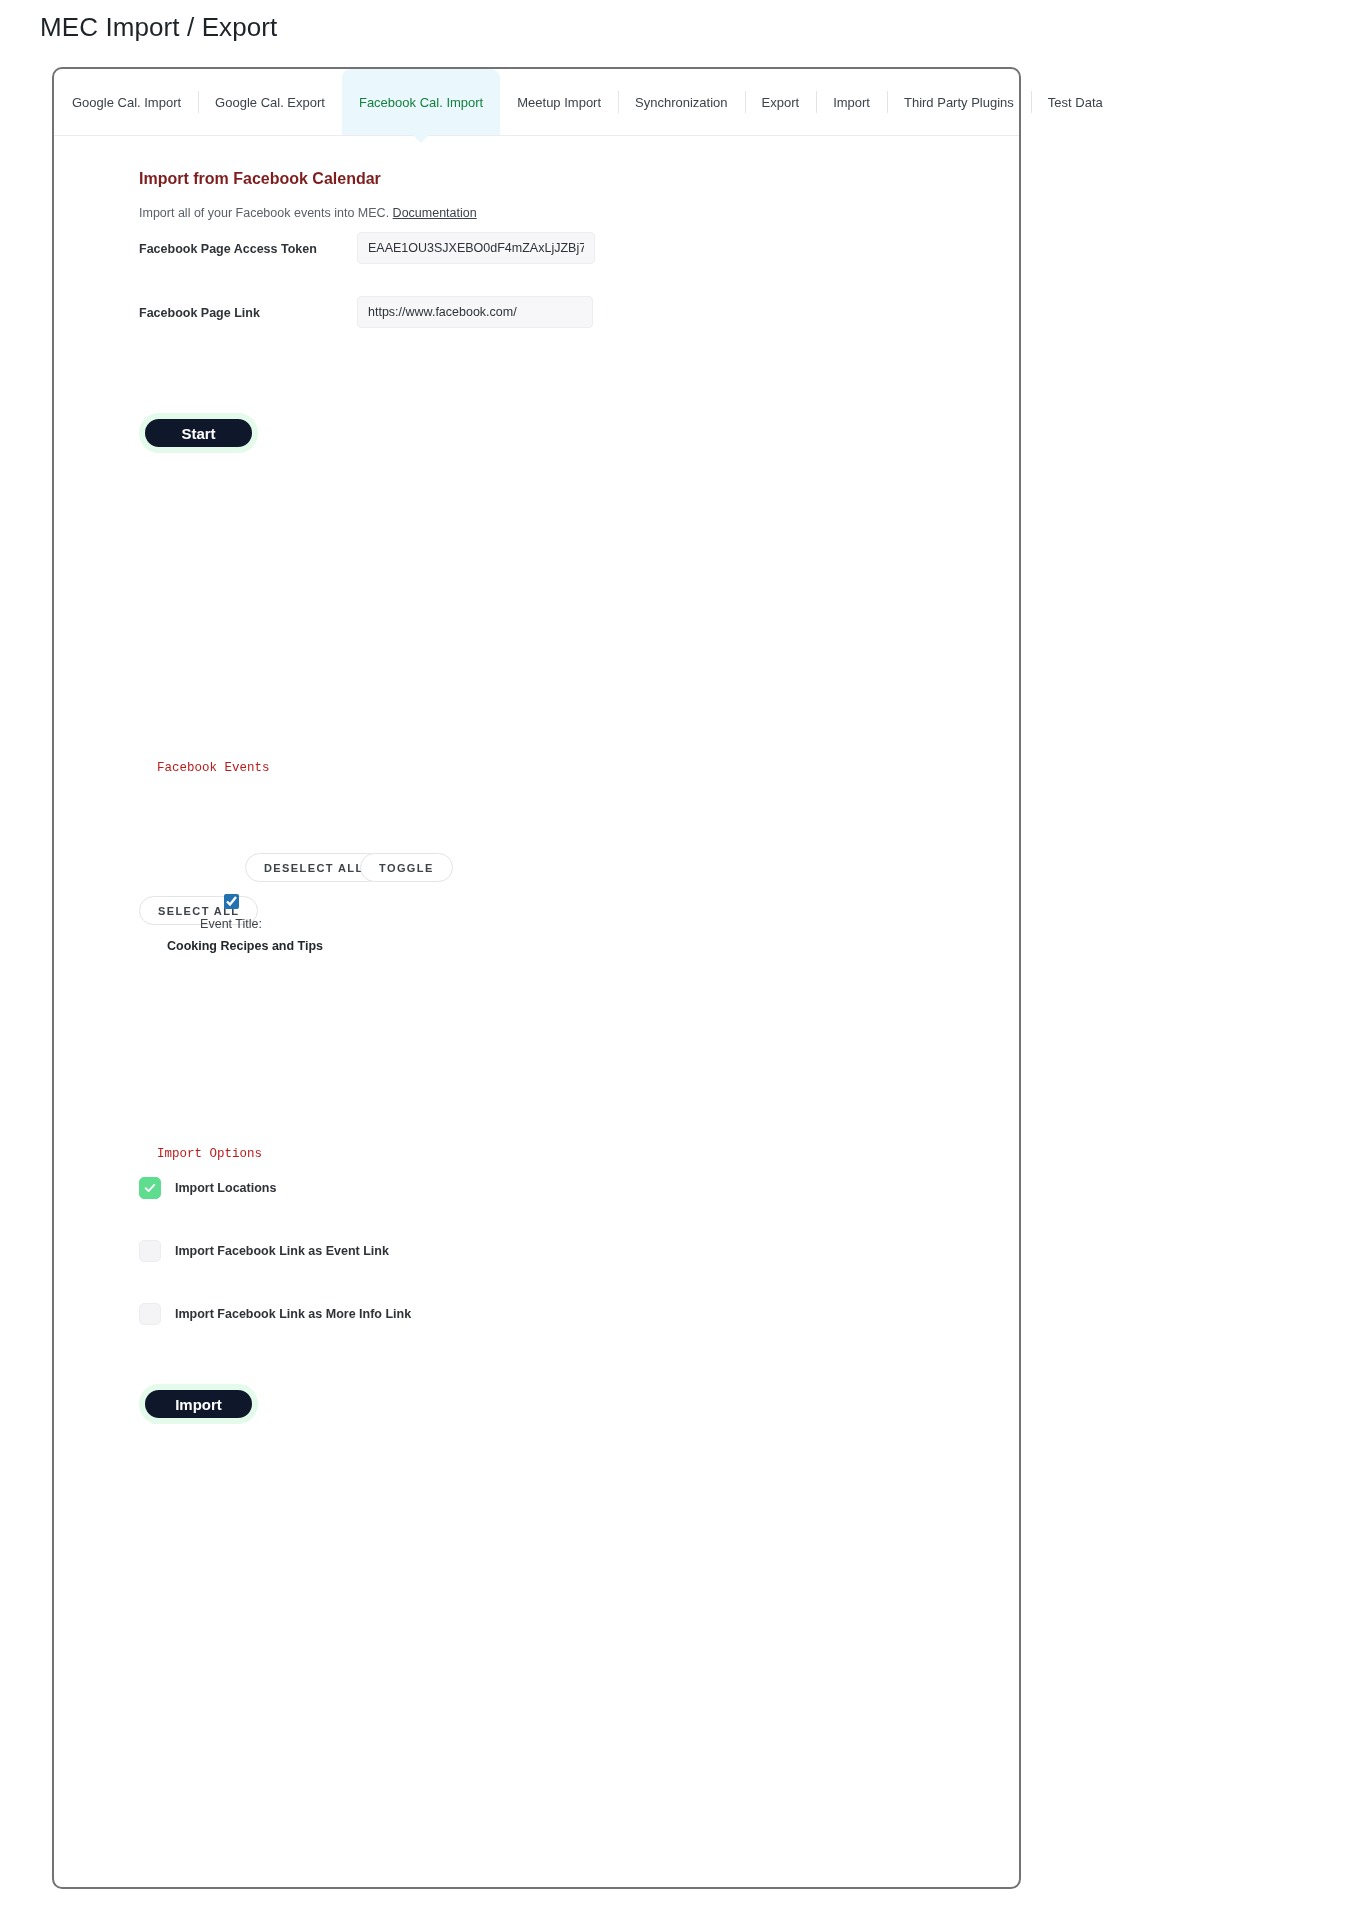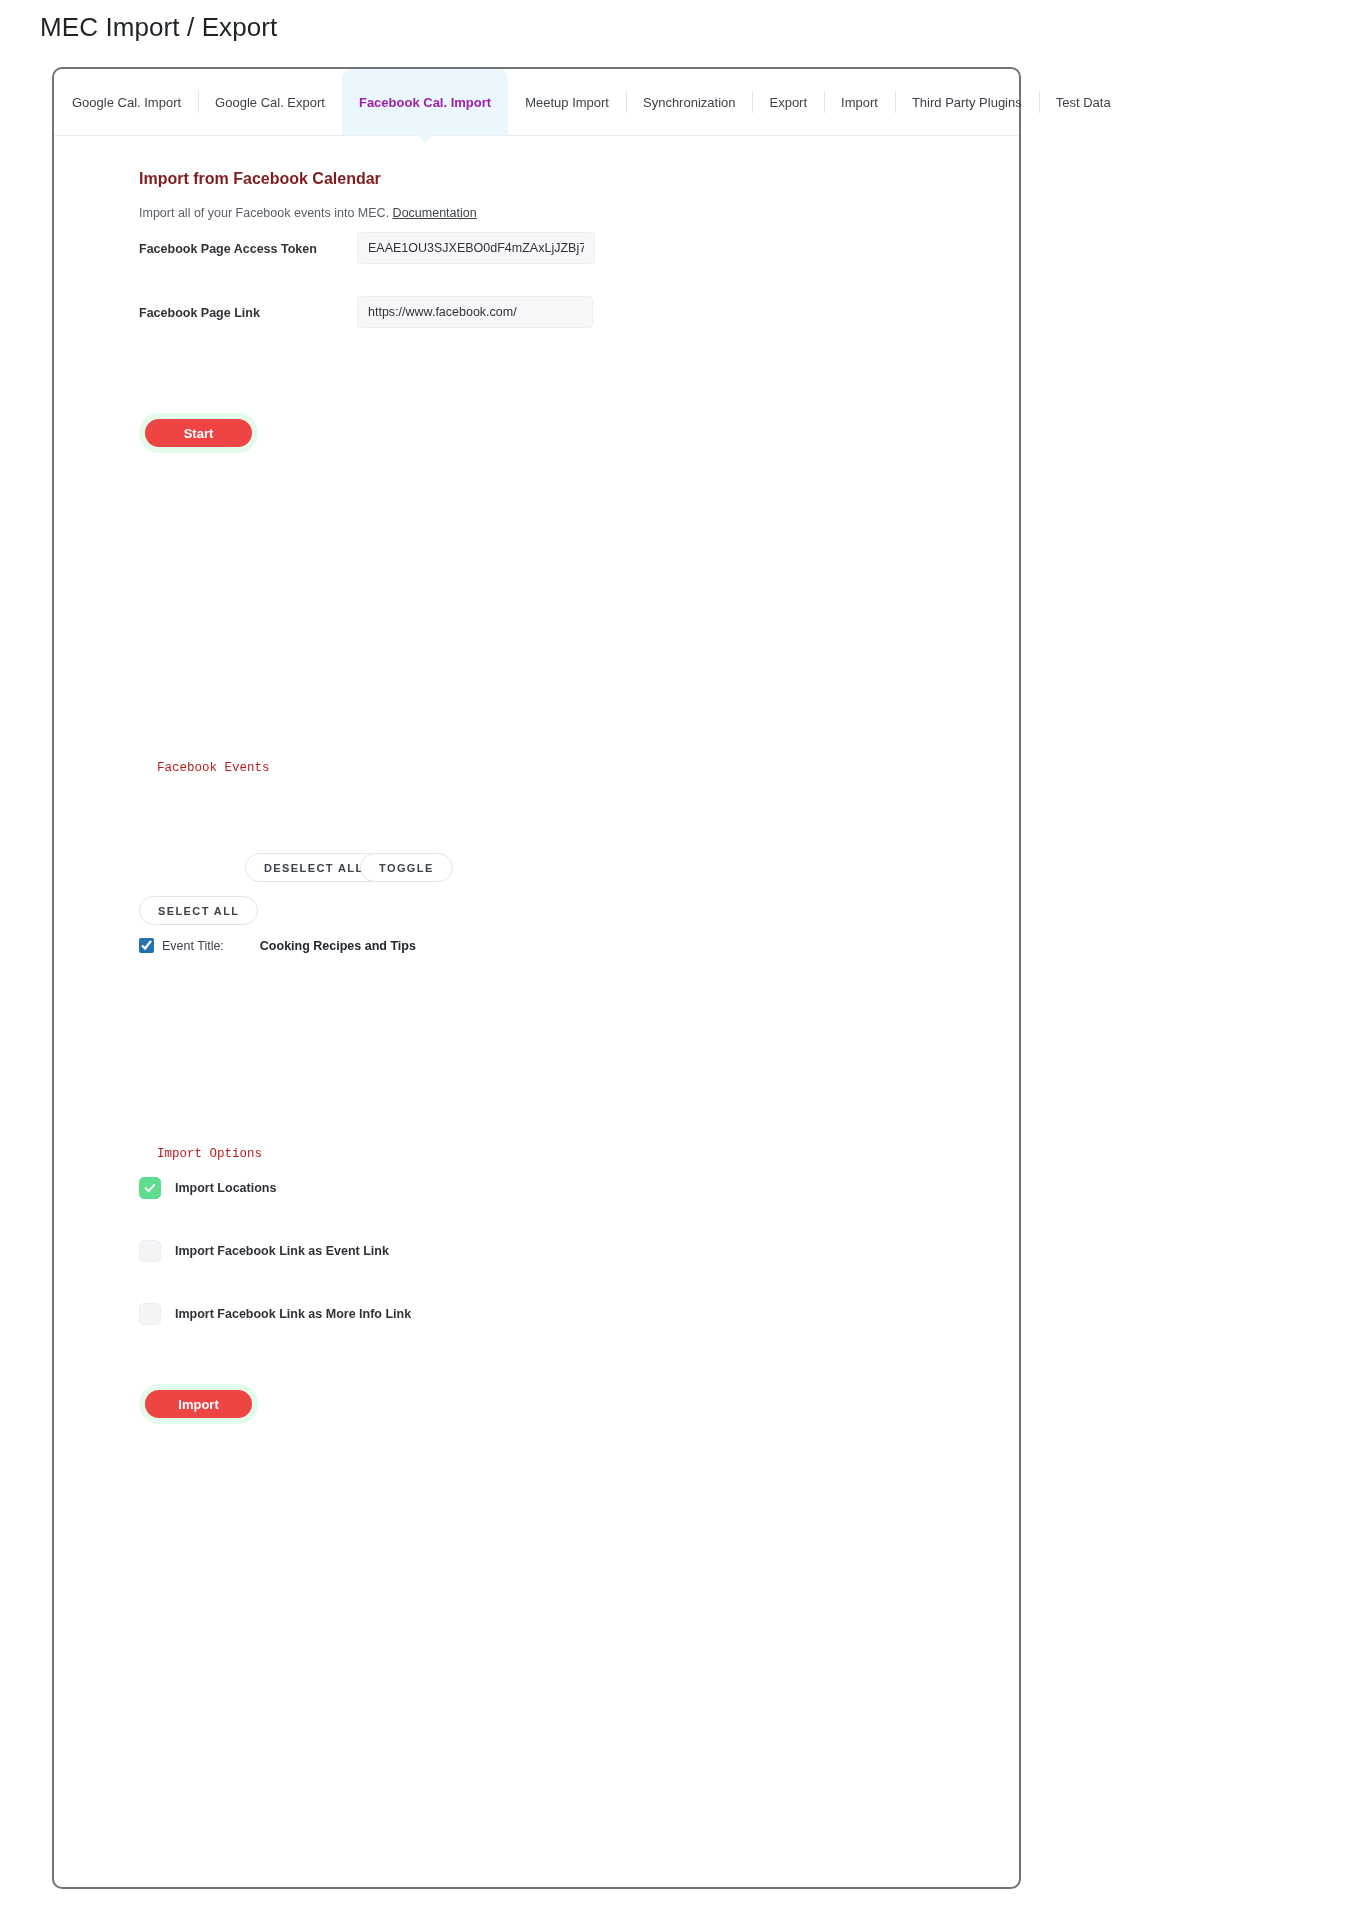--- a/index.html
+++ b/index.html
@@ -45,23 +45,22 @@
     cursor: pointer;
   }
   .tab:first-child { padding-left: 18px; }
   .tab + .tab::before {
     content: "";
     position: absolute; left: 0; top: 22px; bottom: 22px;
     width: 1px; background: #e4e4e8;
   }
   .tab.active {
     background: #eaf8fe;
-    color: #a21caf;
+    color: #15803d;
     border-radius: 9px 9px 0 0;
-    font-weight: bold;
   }
   .tab.active::before { display: none; }
   .tab.active + .tab::before { display: none; }
   .tab-pointer {
     position: absolute;
     left: 50%; bottom: -8px; transform: translateX(-50%);
     width: 0; height: 0;
     border-left: 9px solid transparent;
     border-right: 9px solid transparent;
     border-top: 9px solid #eaf8fe;
@@ -93,23 +92,23 @@
     border-radius: 4px;
     font-family: "Liberation Sans", sans-serif;
     font-size: 12.5px;
     color: #2f3337;
     outline: none;
   }
 
   .btn-pill {
     position: absolute;
     display: flex; align-items: center; justify-content: center;
-    background: #ef4444;
+    background: #0f172a;
     color: #ffffff;
-    font-size: 13px; font-weight: 700;
+    font-size: 15px; font-weight: 700;
     border: 6px solid #e4fbec;
     border-radius: 40px;
     cursor: pointer;
   }
 
   .sub-label {
     position: absolute; left: 103px;
     font-size: 12.5px; color: #b91c1c; font-family: Liberation Mono, monospace;
   }
 
@@ -236,21 +235,21 @@
       <div class="ghost-btn" style="left:85px; top:760px;">
         <span>SELECT ALL</span>
       </div>
       <div class="ghost-btn" style="left:191px; top:717px;">
         <span>DESELECT ALL</span>
       </div>
       <div class="ghost-btn" style="left:306px; top:717px;">
         <span>TOGGLE</span>
       </div>
 
-      <div class="event-row" style="top:802px;">
+      <div class="event-row" style="top:758px;flex-direction:column;">
         <input type="checkbox" class="native-cb" checked="" style="">
         <span>Event Title: </span>
           <span class="ev-title">Cooking Recipes and Tips</span>
       </div>
 
       <div class="sub-label" style="top:1011px;">Import Options</div>
 
       <div class="opt-row" style="top:1041px;">
         <div class="opt-box checked">
           <svg class="tick" width="14" height="14" viewBox="0 0 14 14">

